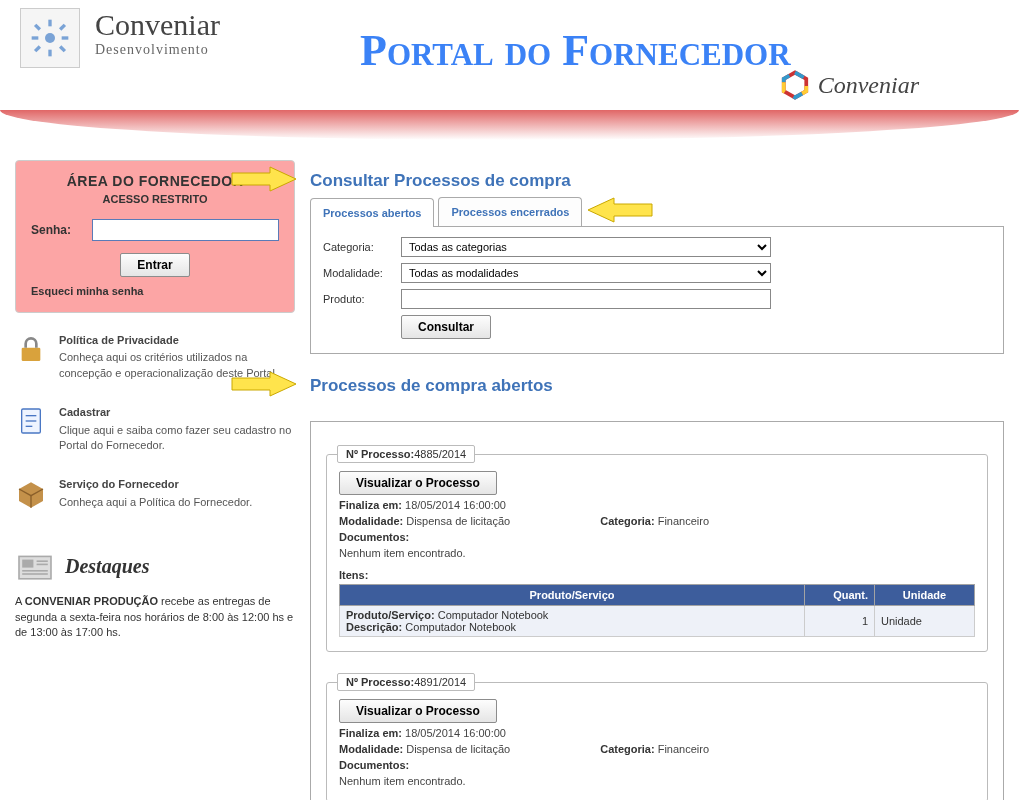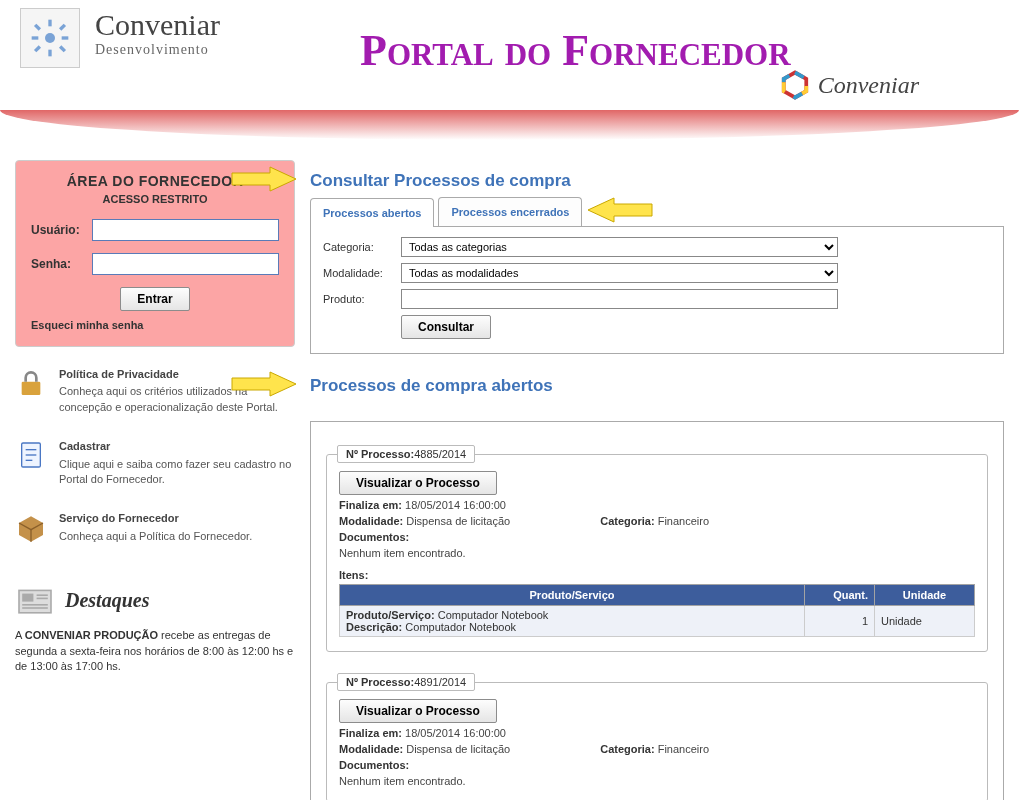--- a/index.html
+++ b/index.html
@@ -4,21 +4,21 @@
 <style>
 * { box-sizing: border-box; margin: 0; padding: 0; }
 body { font-family: Verdana, Arial, sans-serif; font-size: 12px; color: #333; background: #fff; width: 1019px; }
 .header { position: relative; height: 140px; background: #fff; }
 .logo-block { display: flex; align-items: flex-start; padding: 8px 20px; }
 .gear-box { width: 60px; height: 60px; border: 1px solid #ccc; background: #f5f5f5; display: flex; align-items: center; justify-content: center; margin-right: 15px; }
 .gear-box svg { width: 40px; height: 40px; }
 .brand-text { font-family: "Times New Roman", serif; }
 .brand-name { font-size: 30px; color: #444; }
 .brand-sub { font-size: 14px; color: #666; letter-spacing: 1px; }
-.portal-title { position: absolute; left: 360px; top: 25px; font-family: Georgia, serif; font-size: 44px; font-weight: bold; color: #a21caf; font-variant: small-caps;}
+.portal-title { position: absolute; left: 360px; top: 25px; font-family: Georgia, serif; font-size: 44px; font-weight: bold; color: #3b82f6; font-variant: small-caps;}
 .conveniar-logo2 { position: absolute; right: 100px; top: 70px; display: flex; align-items: center; gap: 8px; }
 .conveniar-logo2 .hexring { width: 30px; height: 30px; }
 .conveniar-logo2 .txt { font-family: "Times New Roman", serif; font-size: 24px; color: #444; font-style: italic; }
 .red-curve { position: absolute; bottom: 0; left: 0; right: 0; height: 30px; background: linear-gradient(to bottom, #c00, #fff); border-radius: 0 0 50% 50% / 0 0 100% 100%; opacity: 0.6; }
 .content { display: flex; gap: 15px; padding: 20px 15px; }
 .sidebar { width: 280px; flex-shrink: 0; }
 .login-box { background: #fca5a5; border: 1px solid #ccc; border-radius: 4px; padding: 12px 15px 15px; }
 .login-title { font-weight: bold; font-size: 14px; text-align: center; margin-bottom: 4px; letter-spacing: 0.5px; }
 .login-sub { font-weight: bold; font-size: 11px; text-align: center; margin-bottom: 14px; }
 .login-row { display: flex; align-items: center; margin-bottom: 12px; }
@@ -37,21 +37,21 @@
 .destaques-body { font-size: 11px; line-height: 1.4; color: #333; }
 .main { flex: 1; }
 .section-title { font-family: Verdana, sans-serif; font-size: 17px; font-weight: bold; color: #3f73b8; margin-bottom: 6px; position:relative;margin-top:11px;}
 .arrow-yellow { position: absolute; width: 70px; height: 28px; z-index: 5; }
 .tabs { display: flex; border-bottom: 1px solid #aaa; }
 .tab { padding: 8px 12px; font-size: 11px; font-weight: bold; color: #3f73b8; border: 1px solid #aaa; border-bottom: none; background: #fdfdfd; cursor: pointer; border-radius: 4px 4px 0 0; margin-right: 4px; position: relative; }
 .tab.active { background: #fff; top: 1px; }
 .filter-panel { border: 1px solid #aaa; border-top: none; padding: 10px 12px 14px; }
 .filter-row { display: flex; align-items: center; margin-bottom: 6px; }
 .filter-row label { width: 78px; font-size: 11px; color: #333; }
-.filter-row select, .filter-row input[type=text] { width: 437px; border: 1px solid #888; height: 20px; font-size: 11px; padding: 1px 3px; background: #fff; }
+.filter-row select, .filter-row input[type=text] { width: 370px; border: 1px solid #888; height: 20px; font-size: 11px; padding: 1px 3px; background: #fff; }
 .filter-btn-row { padding-left: 78px; margin-top: 6px; }
 .results-panel { border: 1px solid #aaa; margin-top: 25px; padding: 20px 15px; }
 .process-box { border: 1px solid #bbb; border-radius: 3px; padding: 10px 12px 14px; margin-bottom: 30px; position: relative; margin-top: 12px; }
 .process-legend { position: absolute; top: -10px; left: 10px; background: #fff; padding: 2px 8px; border: 1px solid #bbb; border-radius: 2px; font-size: 11px; font-weight: bold; }
 .process-legend .num { font-weight: normal; }
 .kv-line { font-size: 11px; color: #444; margin-top: 4px; }
 .kv-line strong { font-weight: bold; color: #333; }
 .kv-wrap { display: flex; gap: 90px; }
 .itens-h { font-weight: bold; font-size: 11px; margin-top: 10px; }
 .itens-table { width: 100%; border-collapse: collapse; margin-top: 3px; font-size: 11px; }
@@ -95,24 +95,20 @@
     <span class="txt">Conveniar</span>
   </div>
   <div class="red-curve"></div>
 </div>
 
 <div class="content">
   <div class="sidebar">
     <div class="login-box">
       <div class="login-title">ÁREA DO FORNECEDOR</div>
       <div class="login-sub">ACESSO RESTRITO</div>
-      <div class="login-row">
-        <label>Usuário:</label>
-        <input type="text" style="">
-      </div>
       <div class="login-row">
         <label>Senha:</label>
         <input type="password" style="">
       </div>
       <div class="login-btn-wrap">
         <button class="btn">Entrar</button>
       </div>
       <div class="forgot">Esqueci minha senha</div>
     </div>
 

